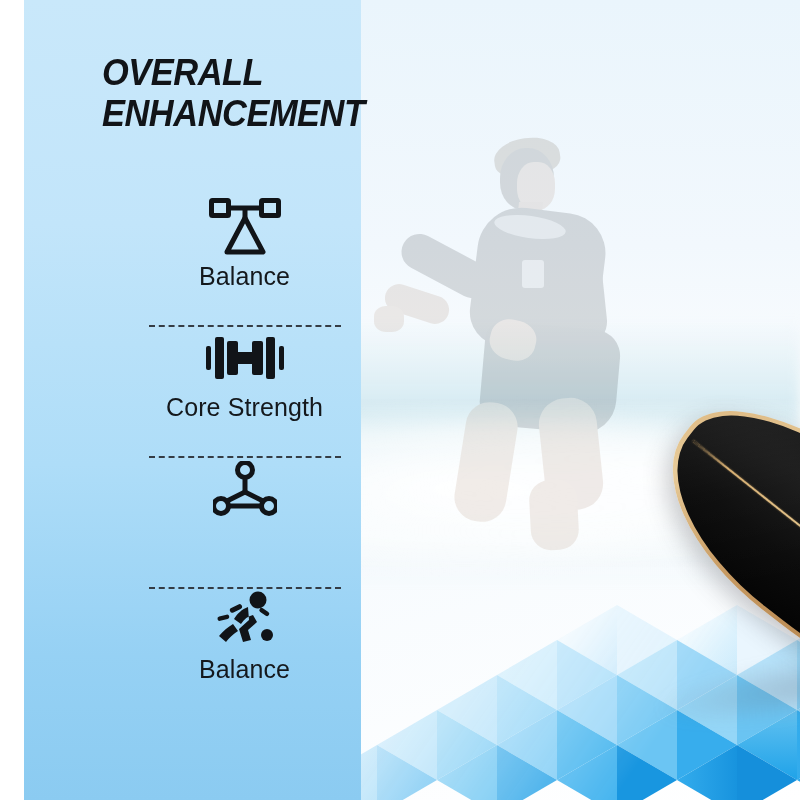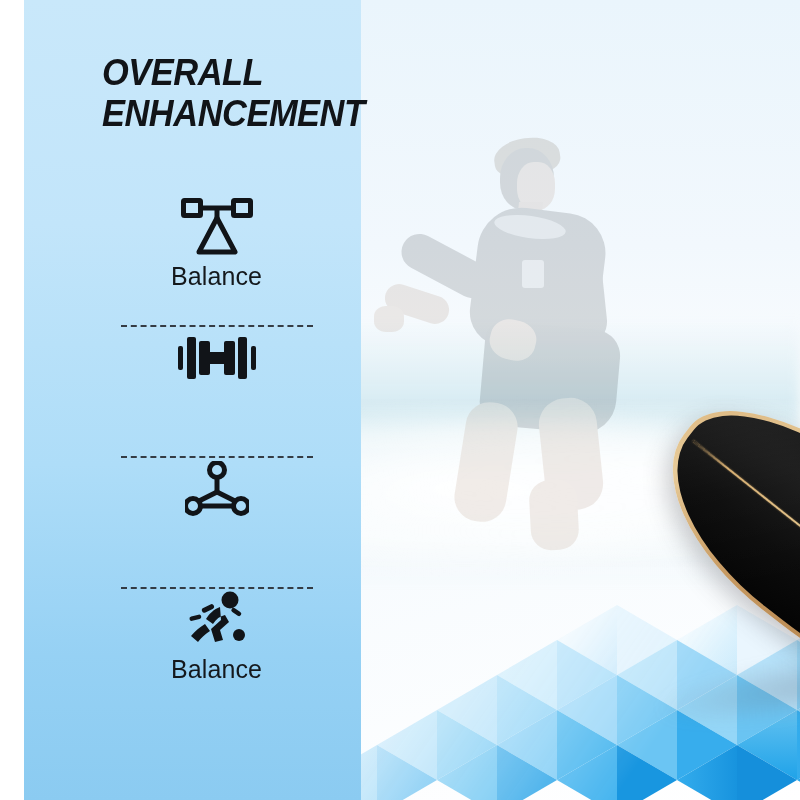--- a/index.html
+++ b/index.html
@@ -134,21 +134,21 @@
     position:absolute;left:78px;top:52px;width:250px;
     font-weight:700;font-style:italic;
     font-size:37px;line-height:1.12;letter-spacing:-.5px;
     color:#111418;
     text-transform:uppercase;
     transform:scaleX(.93);transform-origin:left top;
     text-shadow:0 1px 0 rgba(255,255,255,.08);
   }
   .title span{display:block;white-space:nowrap;}
 
-  .features{position:absolute;left:0;top:196px;width:385px;}
+  .features{position:absolute;left:0;top:196px;width:385px;padding-left:28px;}
   .feature{
     position:relative;width:100%;height:129px;
     display:flex;flex-direction:column;align-items:center;justify-content:flex-start;
   }
   .f-icon{height:62px;display:flex;align-items:center;justify-content:center;}
   .f-icon svg{display:block;}
   .f-label{
     font-size:25px;color:#14181c;margin-top:4px;
     font-weight:400;letter-spacing:.1px;
   }
@@ -299,20 +299,21 @@
           <svg width="78" height="46" viewBox="0 0 78 46" fill="#111418">
             <rect x="0" y="11" width="5" height="24" rx="2"></rect>
             <rect x="9" y="2" width="9" height="42" rx="2"></rect>
             <rect x="21" y="6" width="11" height="34" rx="2"></rect>
             <rect x="32" y="17" width="14" height="12"></rect>
             <rect x="46" y="6" width="11" height="34" rx="2"></rect>
             <rect x="60" y="2" width="9" height="42" rx="2"></rect>
             <rect x="73" y="11" width="5" height="24" rx="2"></rect>
           </svg>
         </div>
+        <div class="f-label">Core Strength</div>
       </div>
 
       <div class="div-wrap">
         <div class="divider"></div>
       </div>
 
       <div class="feature">
         <div class="f-icon">
           <svg width="64" height="56" viewBox="0 0 64 56" fill="none" stroke="#111418" stroke-width="5">
             <circle cx="32" cy="9" r="7.5"></circle>

